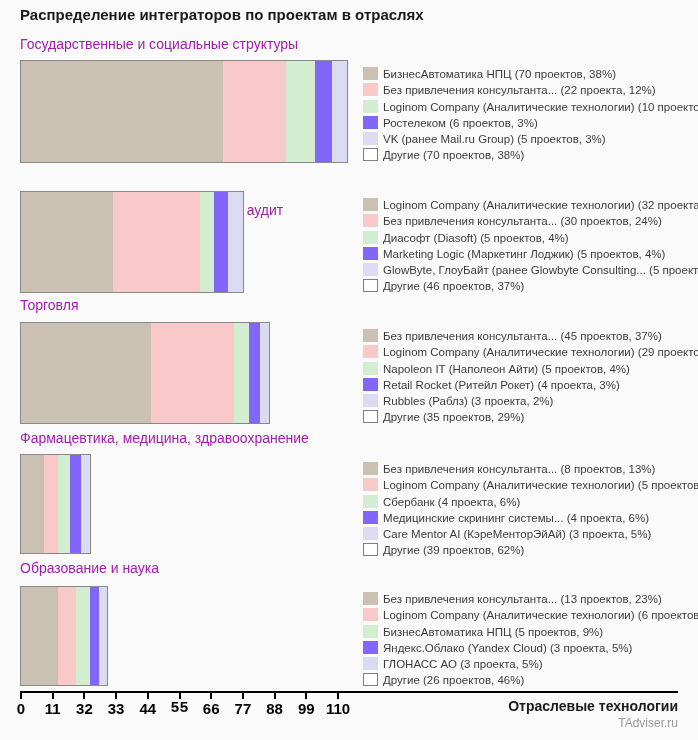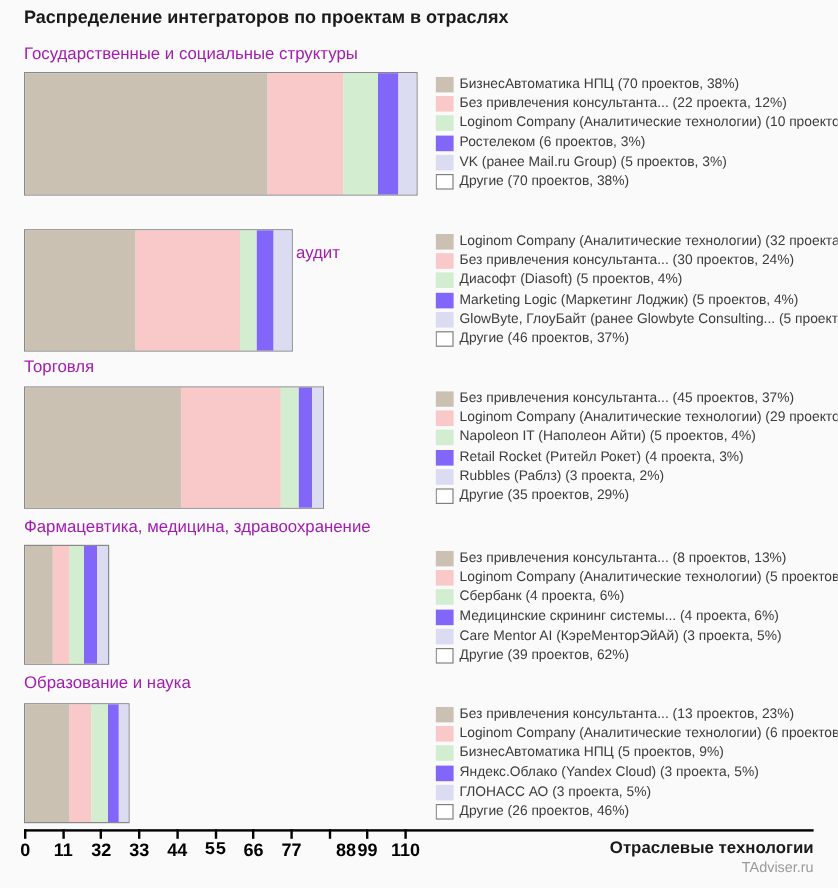--- a/index.html
+++ b/index.html
@@ -24,21 +24,21 @@
     border:1px solid #888;
     box-sizing:content-box;
     display:flex;flex-direction:row;
     background:#fafafa;
   }
   .bar-segment{height:100%;}
   .legend{
     position:absolute;left:363px;width:335px;overflow:hidden;
   }
   .legend-row{
-    height:16.2px;display:flex;align-items:flex-start;white-space:nowrap;
+    height:16.2px;display:flex;align-items:flex-end;white-space:nowrap;
   }
   .legend-swatch{
     width:15px;height:13px;flex:0 0 15px;margin-right:5px;box-sizing:border-box;
   }
   .legend-swatch.other{border:1px solid #808080;}
   .legend-label{
     font-size:11.5px;color:#3c3c3c;white-space:nowrap;
   }
   .axis-line{
     position:absolute;left:20px;top:691px;width:658px;height:2px;background:#000;
@@ -250,21 +250,21 @@
       <div class="axis-tick-label" style="left: 94.1px;">33</div>
       <div class="axis-tick" style="left: 146.8px;"></div>
       <div class="axis-tick-label" style="left: 125.8px;">44</div>
       <div class="axis-tick" style="left: 178.5px;"></div>
       <div class="axis-tick-label" style="left: 157.5px; font-family: Liberation Mono, monospace;">55</div>
       <div class="axis-tick" style="left: 210.2px;"></div>
       <div class="axis-tick-label" style="left: 189.2px;">66</div>
       <div class="axis-tick" style="left: 241.9px;"></div>
       <div class="axis-tick-label" style="left: 220.9px;">77</div>
       <div class="axis-tick" style="left: 273.6px;"></div>
-      <div class="axis-tick-label" style="left: 252.6px; text-align: right;">88</div>
+      <div class="axis-tick-label" style="left: 252.6px;">88</div>
       <div class="axis-tick" style="left: 305.3px;"></div>
       <div class="axis-tick-label" style="left: 284.3px;">99</div>
       <div class="axis-tick" style="left: 337px;"></div>
       <div class="axis-tick-label" style="left: 316px;">110</div>
     </div>
 
   <div class="axis-right-label">Отраслевые технологии</div>
   <div class="source-label">TAdviser.ru</div>
 </div>
 

